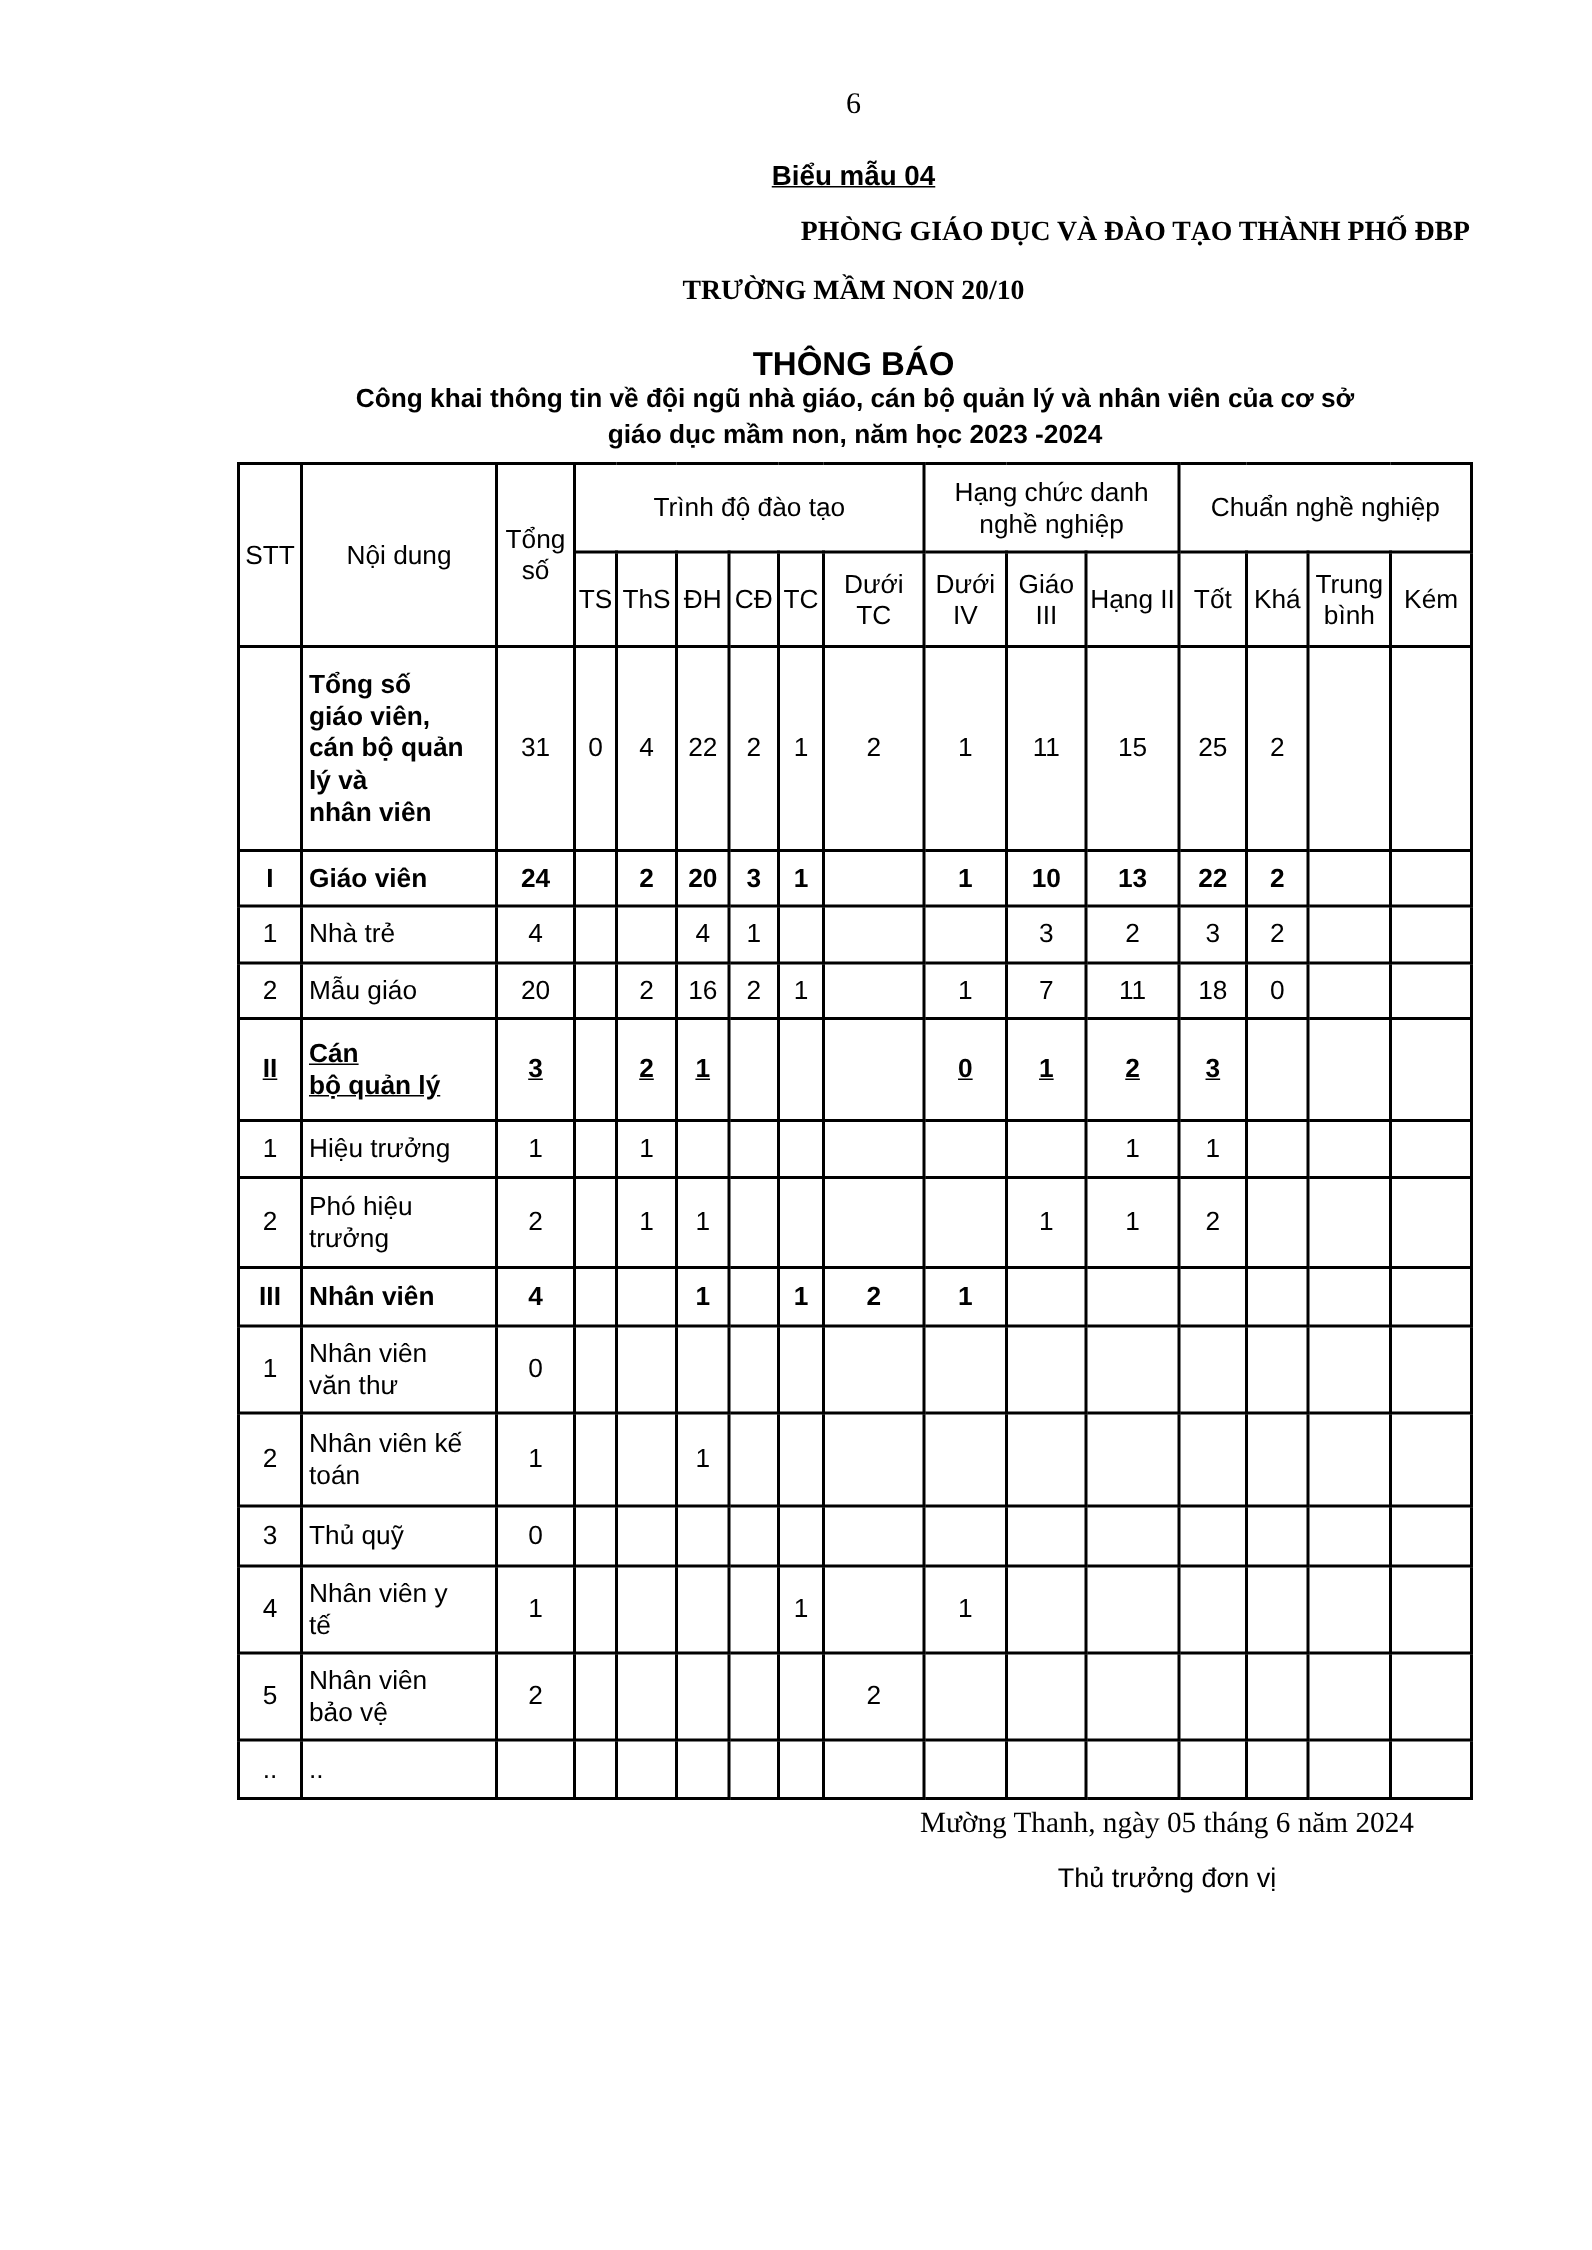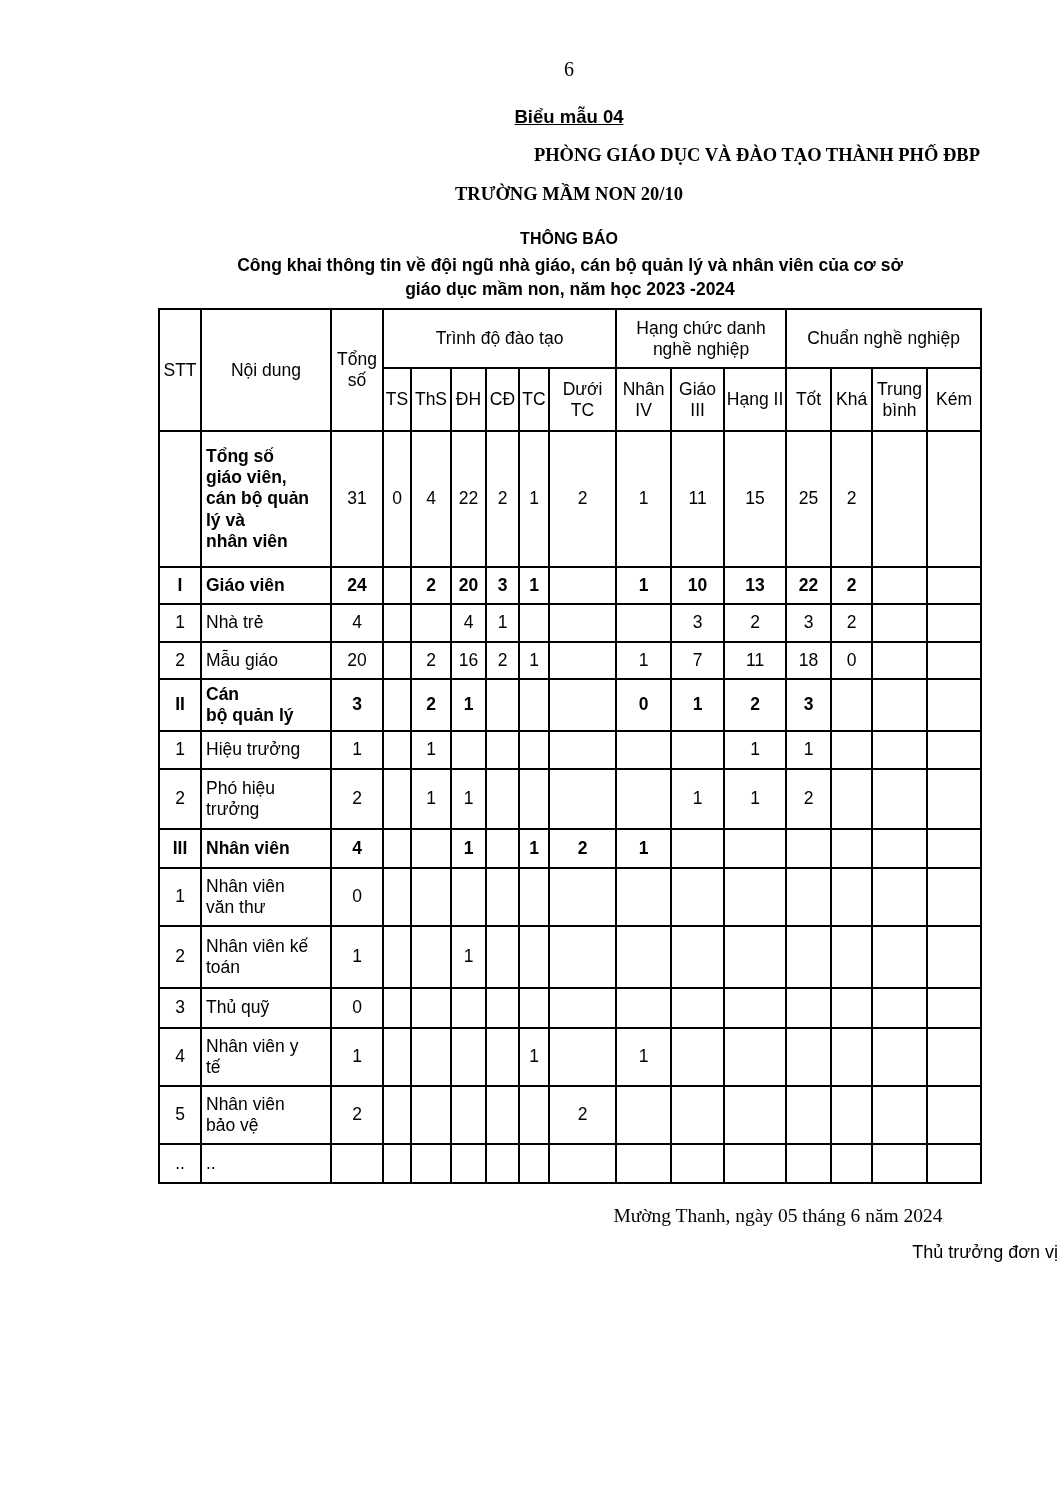--- a/index.html
+++ b/index.html
@@ -29,21 +29,21 @@
     text-align:right; font-family:"Liberation Serif", serif;
     font-weight:bold; font-size:18.5px;
   }
   .org-line2 {
     position:absolute; top:184px; left:158px; width:822px;
     text-align:center; font-family:"Liberation Serif", serif;
     font-weight:bold; font-size:18.5px;
   }
   .notice-title {
     position:absolute; top:230px; left:158px; width:822px;
-    text-align:center; font-weight:bold; font-size:16px;
+    text-align:center; font-weight:bold; font-size:22px;
   }
   .notice-subtitle {
     position:absolute; top:254px; left:100px; width:940px;
     text-align:center; font-weight:bold; font-size:17.5px; line-height:23.5px;
   }
   
   .table-wrap { position:absolute; top:308px; left:158px; }
   table {
     border-collapse:collapse;
     table-layout:fixed;
@@ -69,40 +69,40 @@
   }
   td.stt { text-align:center; }
   td.label { text-align:left; padding:1px 2px 1px 4px; white-space:pre-line; }
   td.val { text-align:center; }
   tr.row-total td.label { font-weight:bold; }
   tr.row-section td { font-weight:bold; }
   tbody tr:nth-child(1)  { height:136px; }
   tbody tr:nth-child(2)  { height:37px; }
   tbody tr:nth-child(3)  { height:38px; }
   tbody tr:nth-child(4)  { height:37px; }
-  tbody tr:nth-child(5)  { height:52px; }
+  tbody tr:nth-child(5)  { height:68px;text-decoration:underline; }
   tbody tr:nth-child(6)  { height:38px; }
   tbody tr:nth-child(7)  { height:60px; }
   tbody tr:nth-child(8)  { height:39px; }
   tbody tr:nth-child(9)  { height:58px; }
   tbody tr:nth-child(10) { height:62px; }
   tbody tr:nth-child(11) { height:40px; }
   tbody tr:nth-child(12) { height:58px; }
   tbody tr:nth-child(13) { height:58px; }
   tbody tr:nth-child(14) { height:39px; }
   
   .footer-date {
     position:absolute; top:1205px; left:498px; width:560px;
     text-align:center;
     font-family:"Liberation Serif", serif;
     font-size:19.5px;
   }
   .signer-title {
     position:absolute; top:1242px; left:498px; width:560px;
-    text-align:right; font-size:18px;
+    text-align:center; font-size:18px;
   }
   .signer-note {
     position:absolute; top:1265px; left:498px; width:560px;
     text-align:center; font-size:18px;
   }
 </style>
 </head>
 <body>
 
 <div class="page">
@@ -146,21 +146,21 @@
           <th colspan="3">Hạng chức danh nghề nghiệp</th>
           <th colspan="4">Chuẩn nghề nghiệp</th>
         </tr>
         <tr>
           <th>TS</th>
           <th>ThS</th>
           <th>ĐH</th>
           <th>CĐ</th>
           <th>TC</th>
           <th>Dưới TC</th>
-          <th>Nhân IV</th>
+          <th>Dưới IV</th>
           <th>Giáo III</th>
           <th>Hạng II</th>
           <th>Tốt</th>
           <th>Khá</th>
           <th>Trung bình</th>
           <th>Kém</th>
         </tr>
       </thead>
       <tbody>
           <tr class="row-total">

